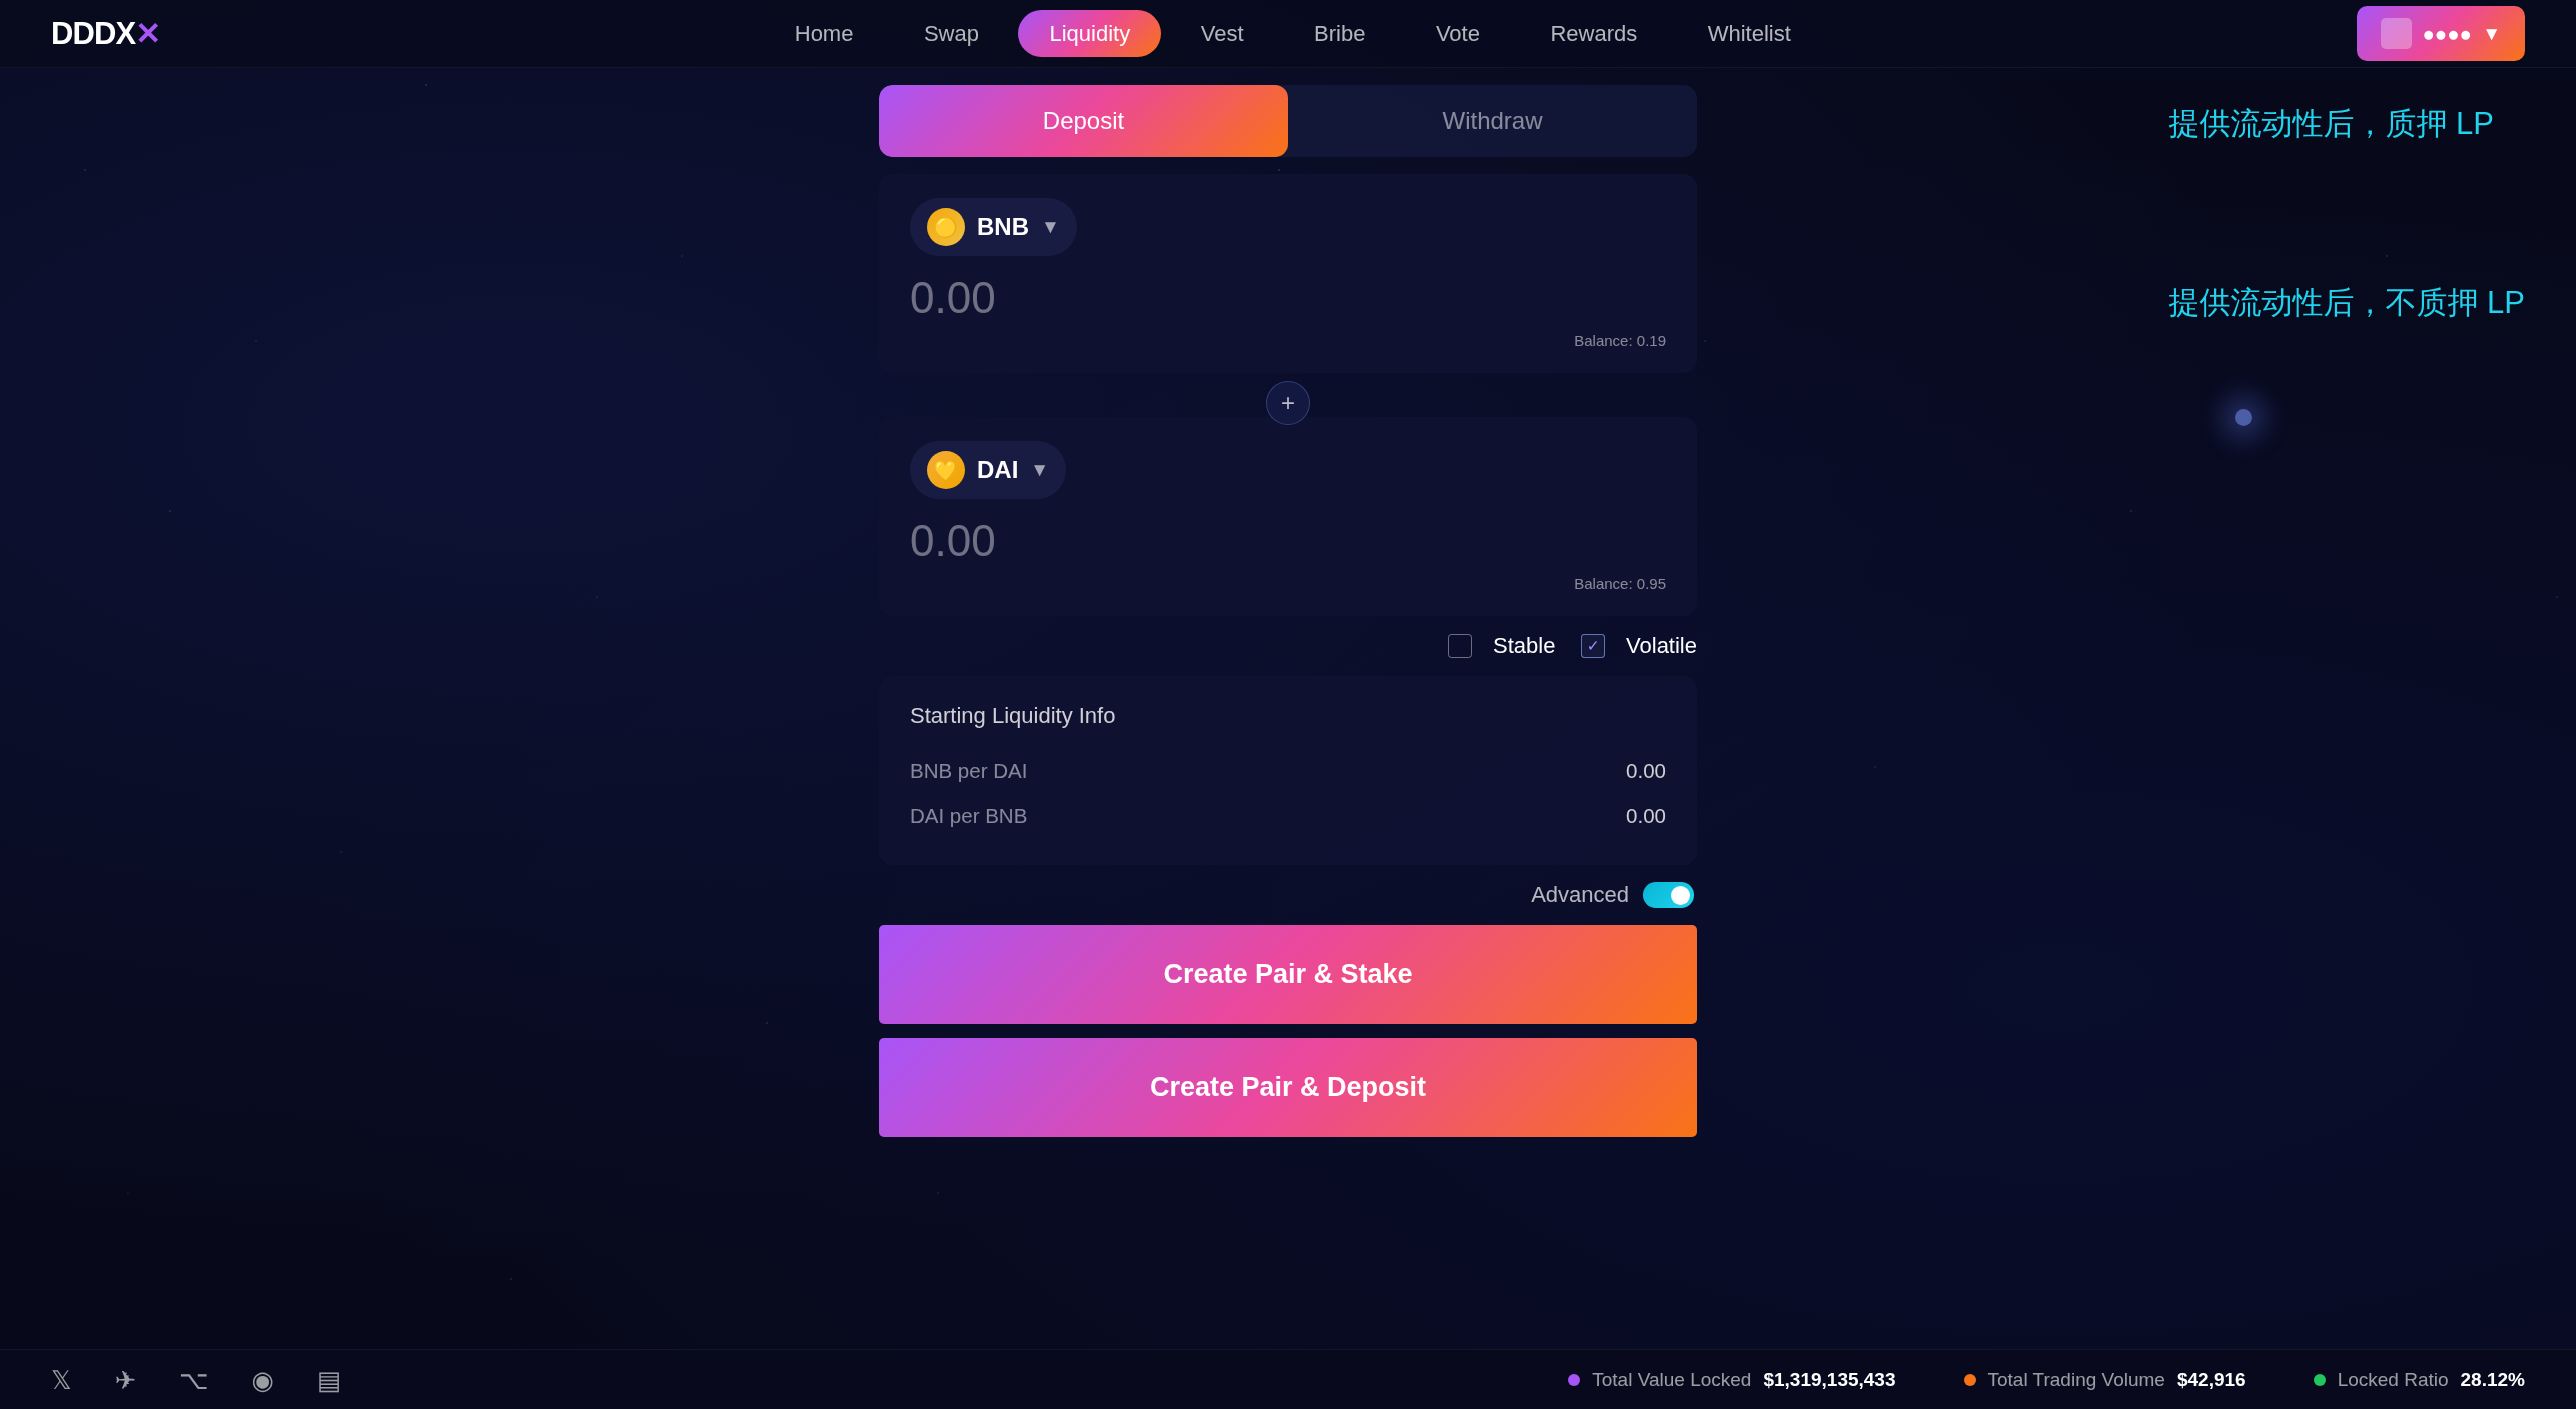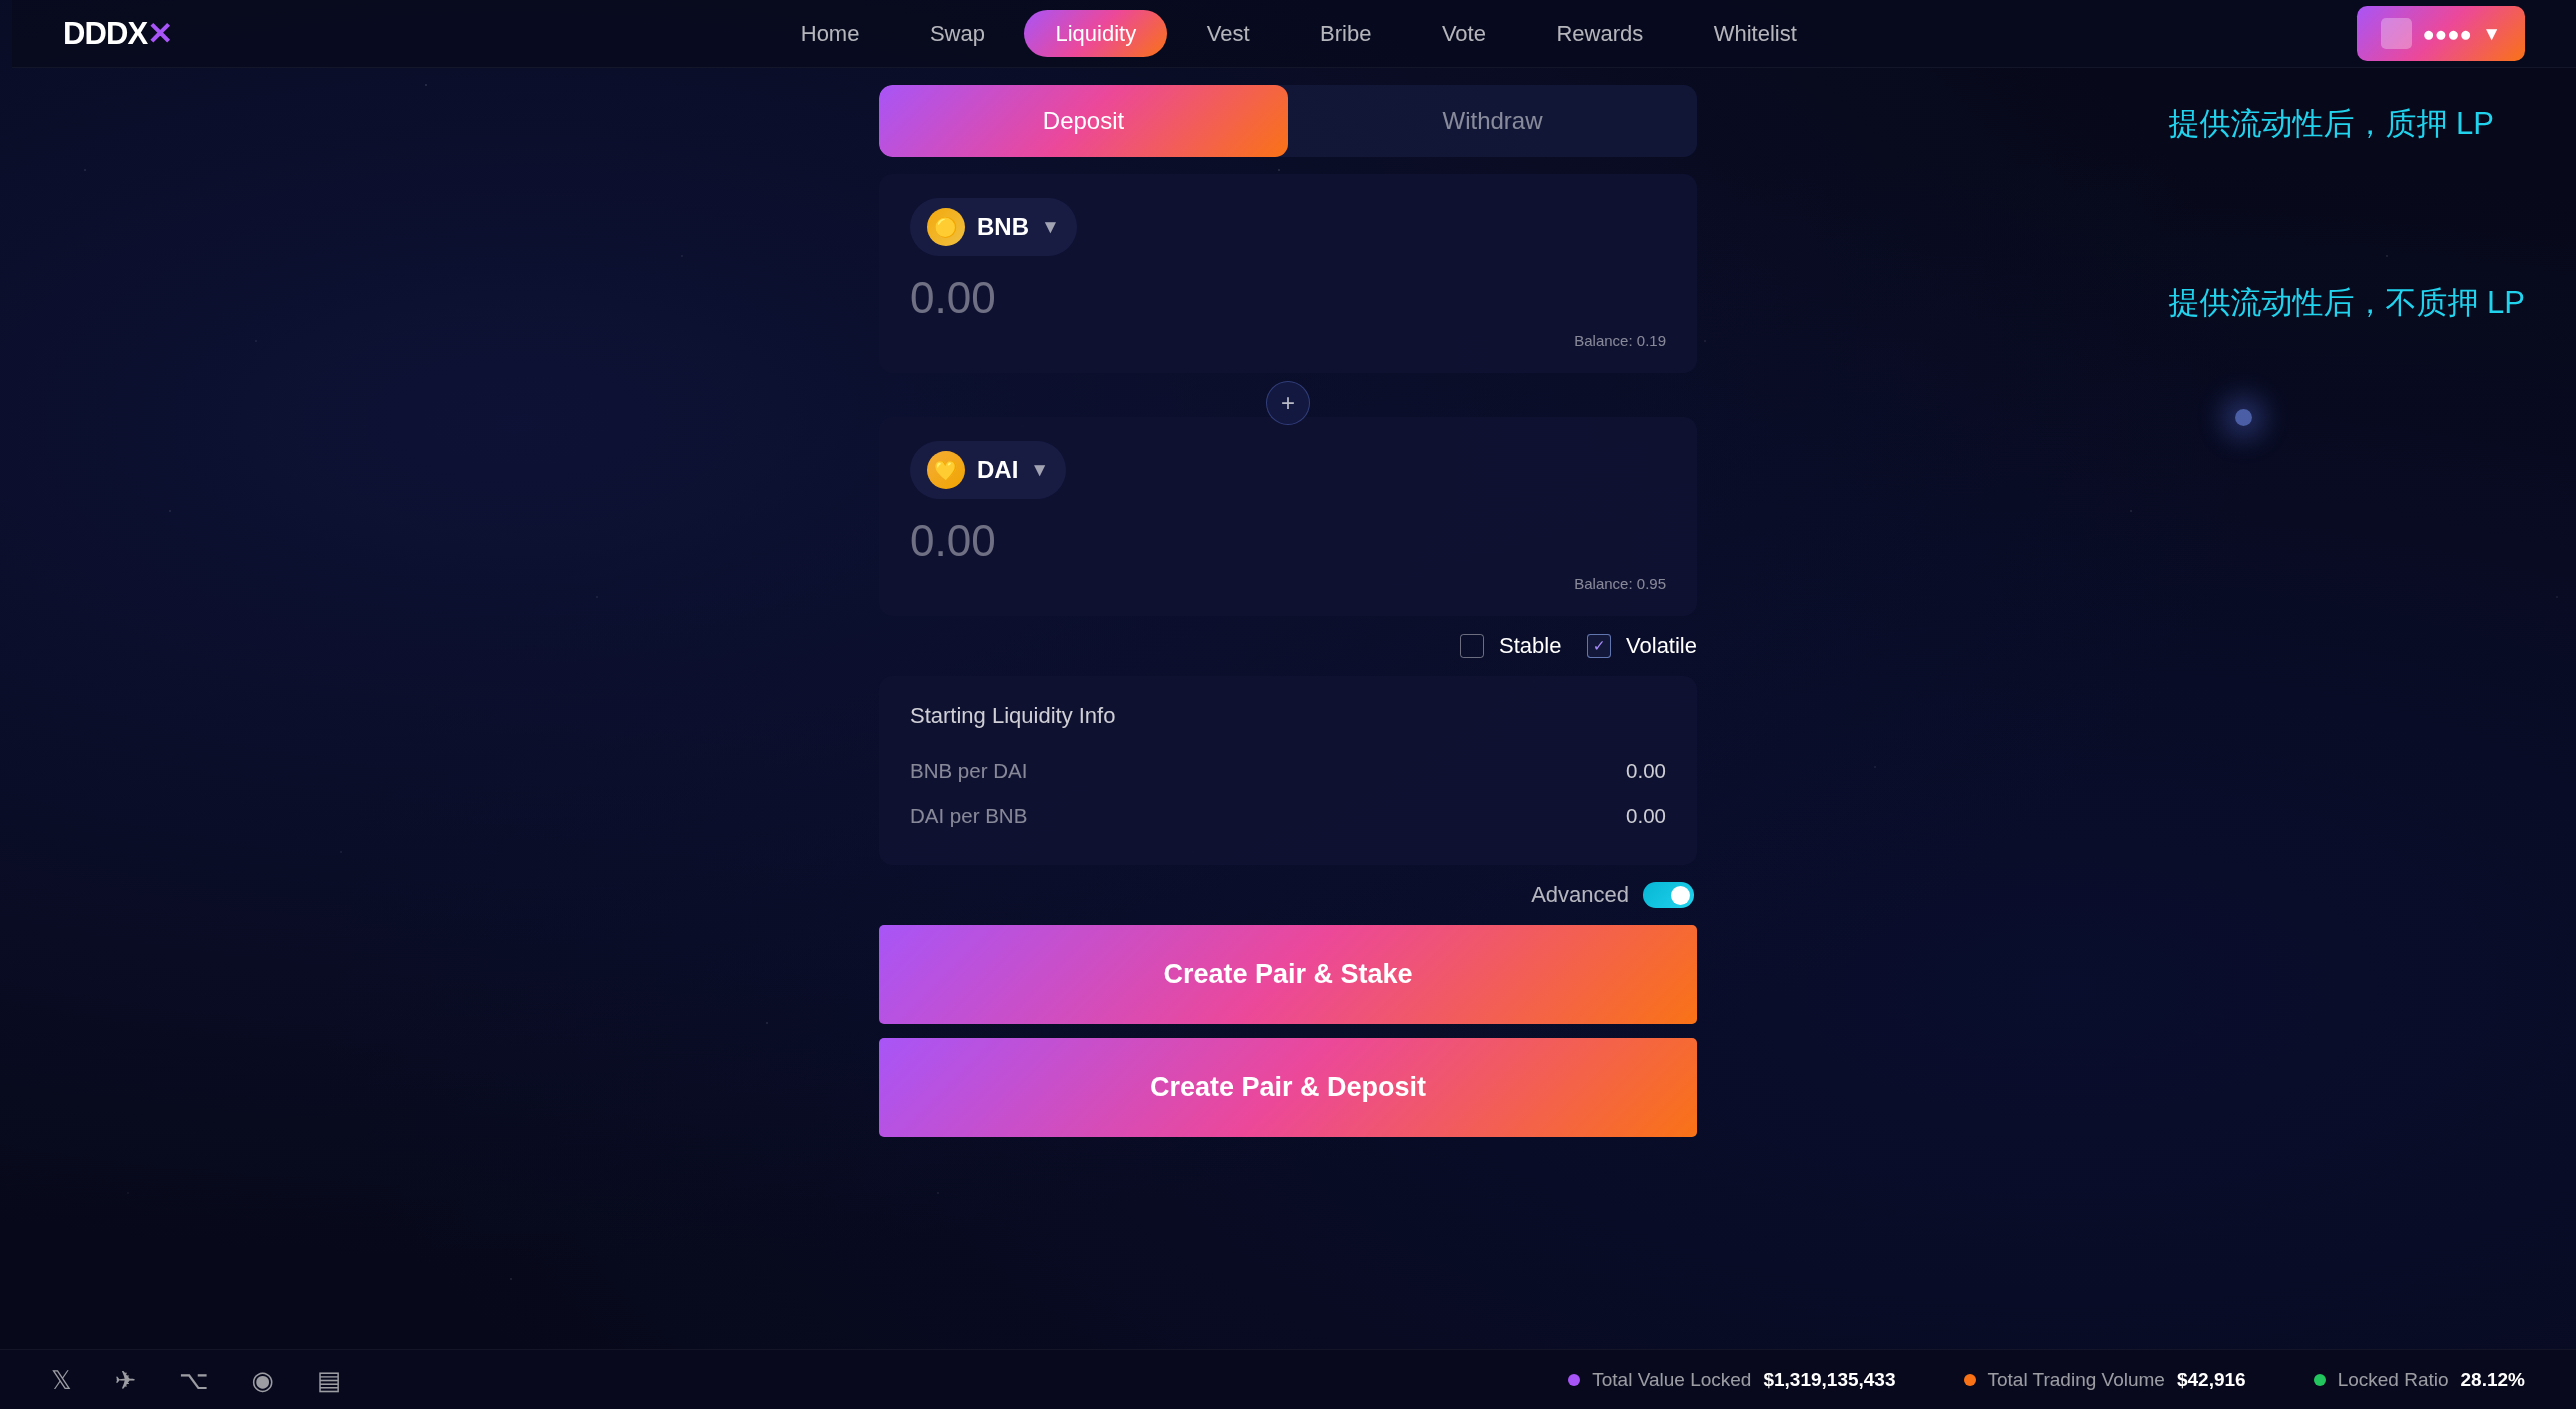--- a/index.html
+++ b/index.html
@@ -50,21 +50,20 @@
       top: 0;
       left: 0;
       right: 0;
       height: 68px;
       background: rgba(8, 10, 30, 0.9);
       display: flex;
       align-items: center;
       padding: 0 51px;
       z-index: 100;
       border-bottom: 0.9px solid rgba(255,255,255,0.05);
-      margin-left: 12px;
     }
     .logo {
       font-size: 31px;
       font-weight: 900;
       color: #fff;
       margin-right: 68px;
       letter-spacing: -0.9px;
     }
     .logo span {
       color: #a855f7;
@@ -217,21 +216,21 @@
     .pair-type-row {
       display: flex;
       align-items: center;
       justify-content: flex-end;
       gap: 25.6px;
       margin: 17px 0;
     }
     .pair-type-item {
       display: flex;
       align-items: center;
-      gap: 15px;
+      gap: 21px;
       font-size: 22px;
     }
     .checkbox {
       width: 24px;
       height: 24px;
       border: 1.7px solid rgba(255,255,255,0.4);
       border-radius: 3.4px;
       display: flex;
       align-items: center;
       justify-content: center;

